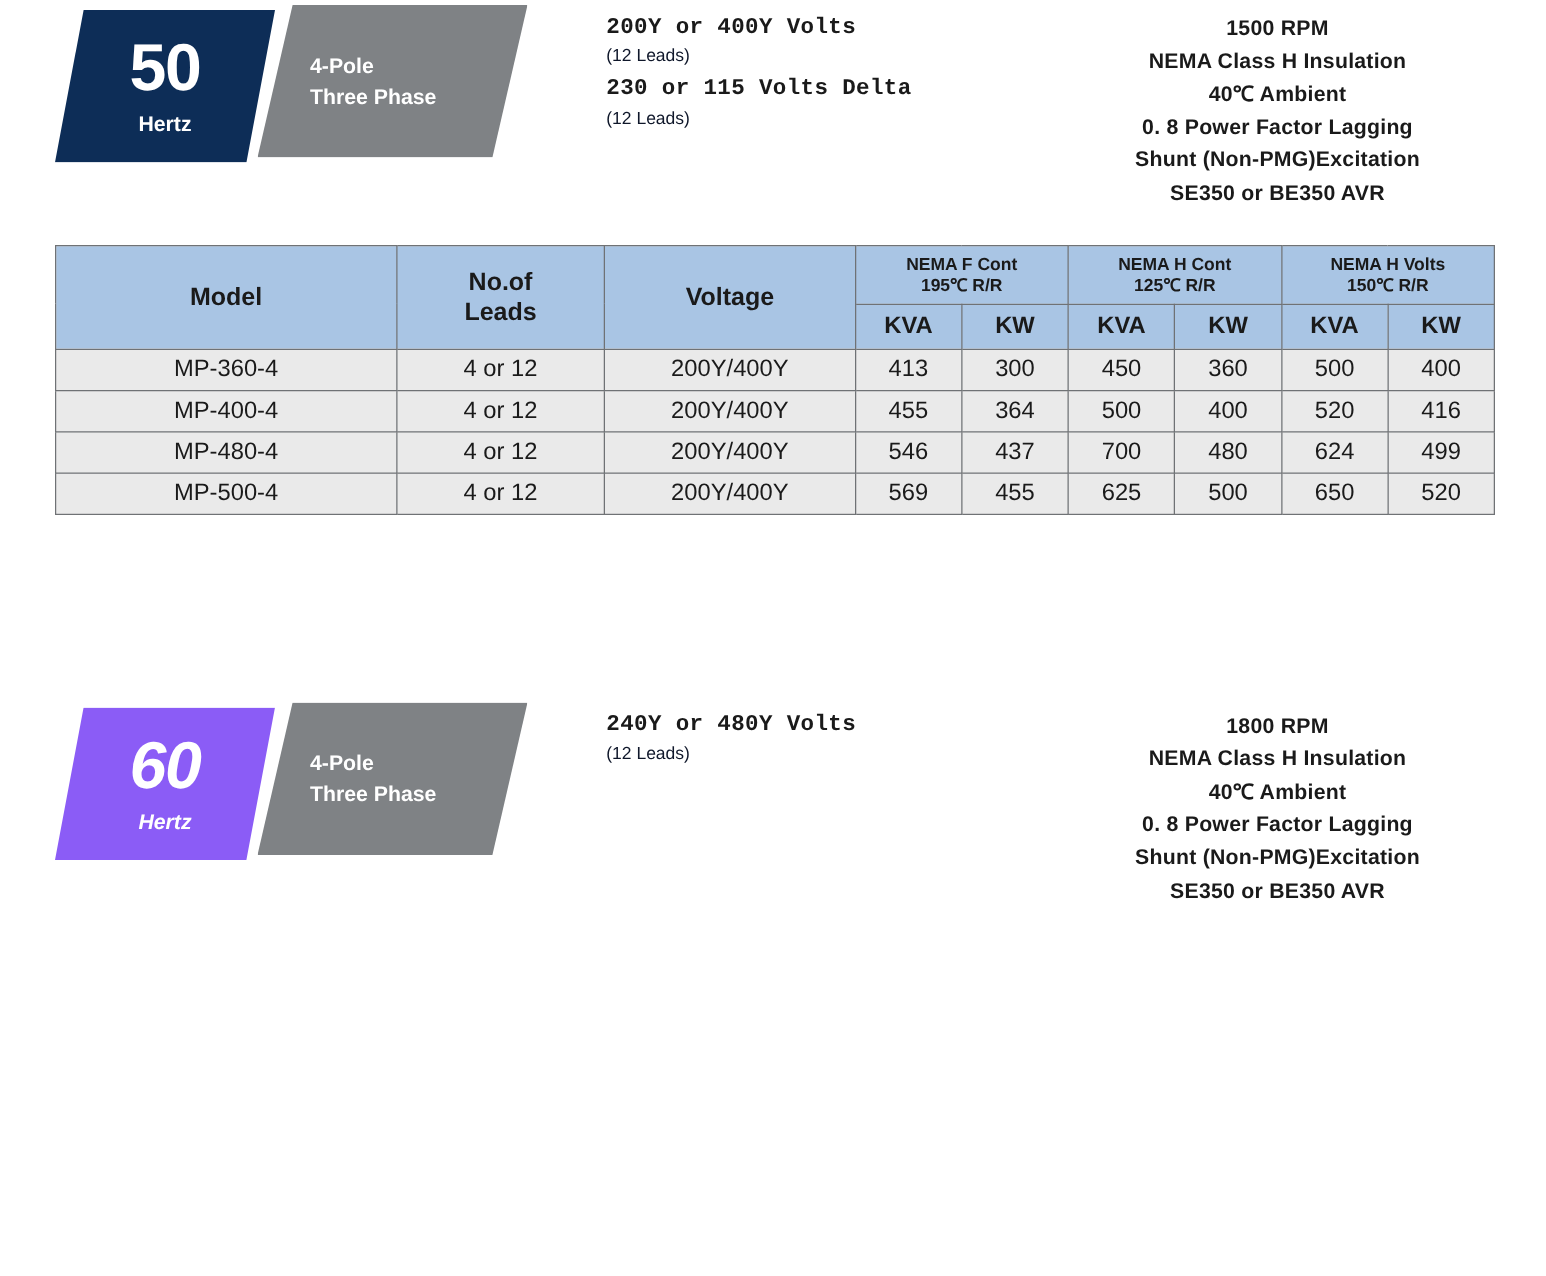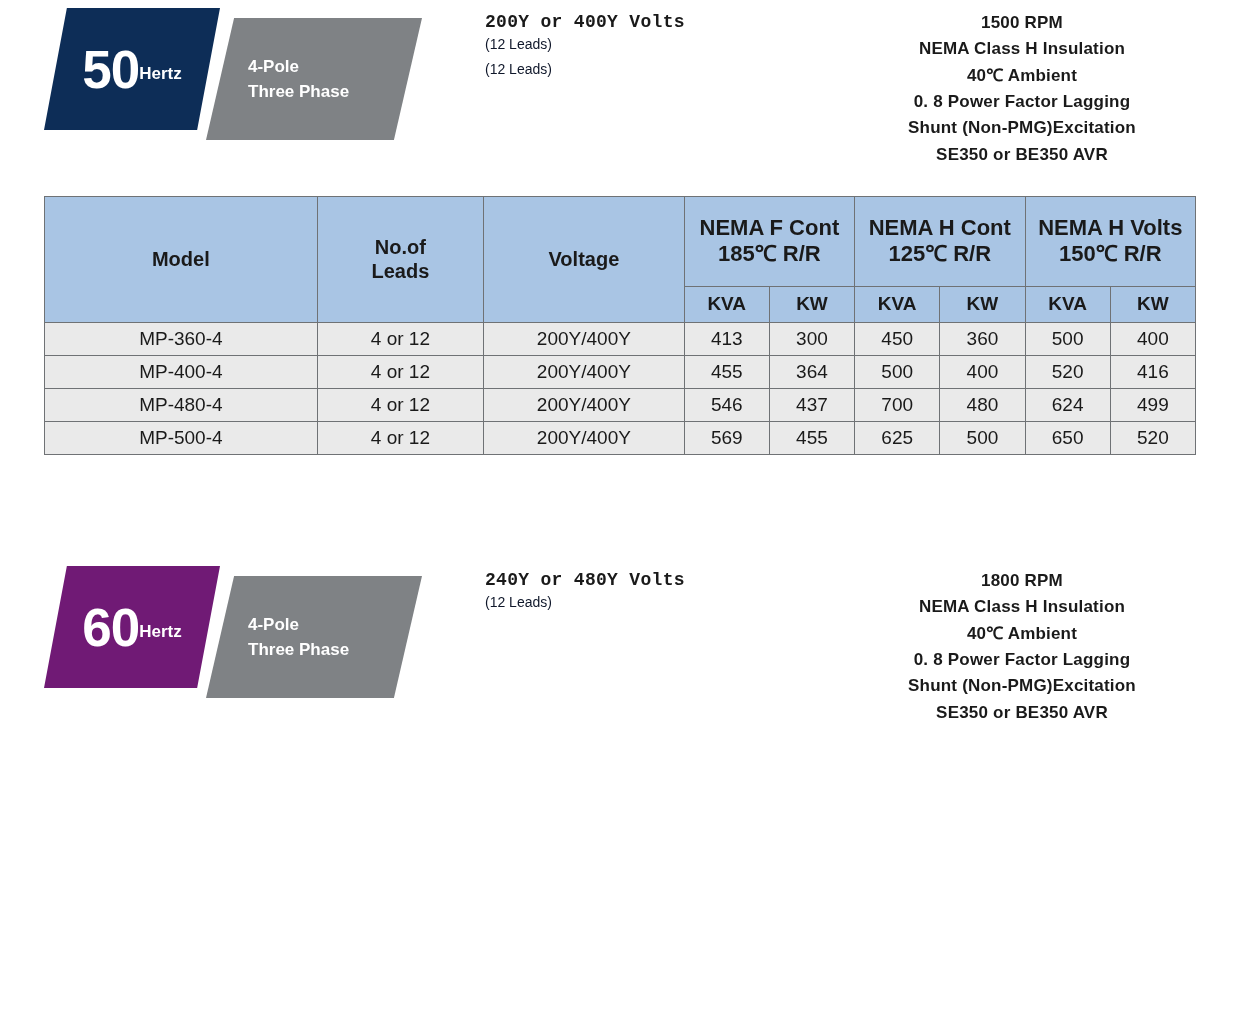--- a/index.html
+++ b/index.html
@@ -31,38 +31,39 @@
   }
   .hz-badge {
     position: absolute;
     left: 44px;
     top: 8px;
     width: 176px;
     height: 122px;
     color: #ffffff;
     clip-path: polygon(13% 0%, 100% 0%, 87% 100%, 0% 100%);
     display: flex;
+    flex-direction: column;
     align-items: center;
     justify-content: center;
   }
   .hz-badge .num {
     font-size: 53px;
     font-weight: bold;
     line-height: 1;
     letter-spacing: -1px;
   }
   .hz-badge .unit {
     font-size: 17px;
     font-weight: bold;
     margin-top: 9px;
   }
   .pole-badge {
     position: absolute;
     left: 206px;
-    top: 18px;
+    top: 4px;
     width: 216px;
     height: 122px;
     background: #7f8285;
     color: #ffffff;
     clip-path: polygon(13% 0%, 100% 0%, 87% 100%, 0% 100%);
     display: flex;
     flex-direction: column;
     justify-content: center;
     padding-left: 42px;
     box-sizing: border-box;
@@ -127,22 +128,22 @@
     font-size: 19px;
     color: #1a1a1a;
   }
   table.rating thead th {
     background: #a9c5e4;
     font-weight: bold;
     font-size: 20px;
     line-height: 1.2;
   }
   table.rating thead th.grp {
-    font-size: 22px;
-    padding: 18px 2px;
+    font-size: 14px;
+    padding: 6px 2px;
   }
   table.rating thead th.sub {
     font-size: 19px;
     height: 33px;
   }
   table.rating tbody td {
     background: #eaeaea;
     height: 30px;
   }
   table.rating tbody td.model {
@@ -166,20 +167,21 @@
     </div>
 
     <div class="pole-badge">
       <div class="line">4-Pole</div>
       <div class="line">Three Phase</div>
     </div>
 
     <div class="volt-block">
       <div class="v-main">200Y or 400Y Volts</div>
       <div class="v-sub">(12 Leads)</div>
+      <div class="v-main">230  or 115  Volts  Delta</div>
       <div class="v-sub">(12 Leads)</div>
     </div>
 
     <div class="spec-block">
       <div class="s-line">1500 RPM</div>
       <div class="s-line">NEMA Class H Insulation</div>
       <div class="s-line">40℃ Ambient</div>
       <div class="s-line">0. 8 Power Factor Lagging</div>
       <div class="s-line">Shunt (Non-PMG)Excitation</div>
       <div class="s-line">SE350 or BE350 AVR</div>
@@ -202,21 +204,21 @@
       <thead>
         <tr>
           <th rowspan="2">Model</th>
           <th rowspan="2">
             <div>No.of</div>
             <div>Leads</div>
           </th>
           <th rowspan="2">Voltage</th>
           <th class="grp" colspan="2">
             <div>NEMA F Cont</div>
-            <div>185℃ R/R</div>
+            <div>195℃ R/R</div>
           </th>
           <th class="grp" colspan="2">
             <div>NEMA H Cont</div>
             <div>125℃ R/R</div>
           </th>
           <th class="grp" colspan="2">
             <div>NEMA H Volts</div>
             <div>150℃ R/R</div>
           </th>
         </tr>
@@ -276,21 +278,21 @@
         </tr>
       </tbody>
     </table>
   </div>
 </div>
 
 <div class="section" id="section-60">
 
   <div class="band">
 
-    <div class="hz-badge" style="background:#701a75;">
+    <div class="hz-badge" style="background:#8b5cf6;font-style:italic;">
       <div class="num">60</div>
       <div class="unit">Hertz</div>
     </div>
 
     <div class="pole-badge">
       <div class="line">4-Pole</div>
       <div class="line">Three Phase</div>
     </div>
 
     <div class="volt-block">

